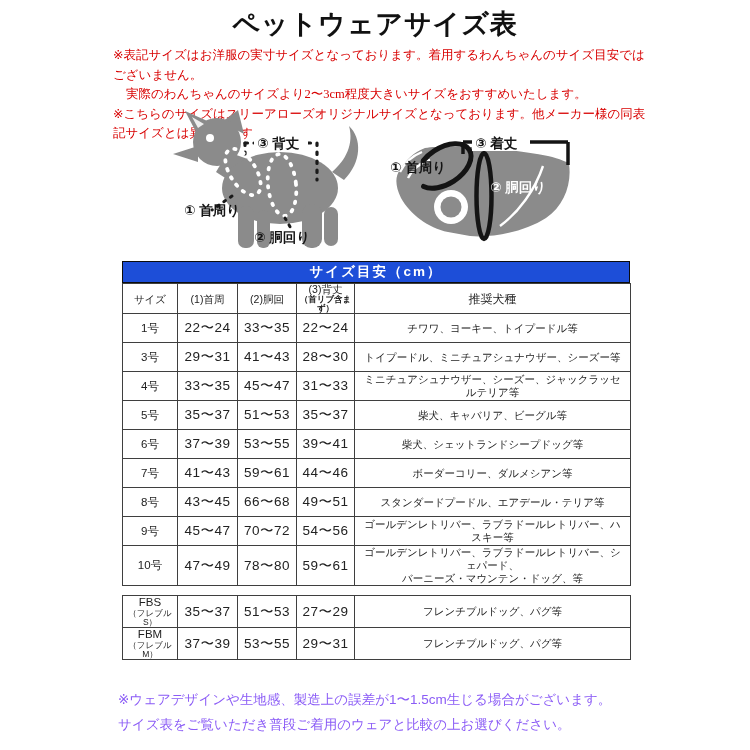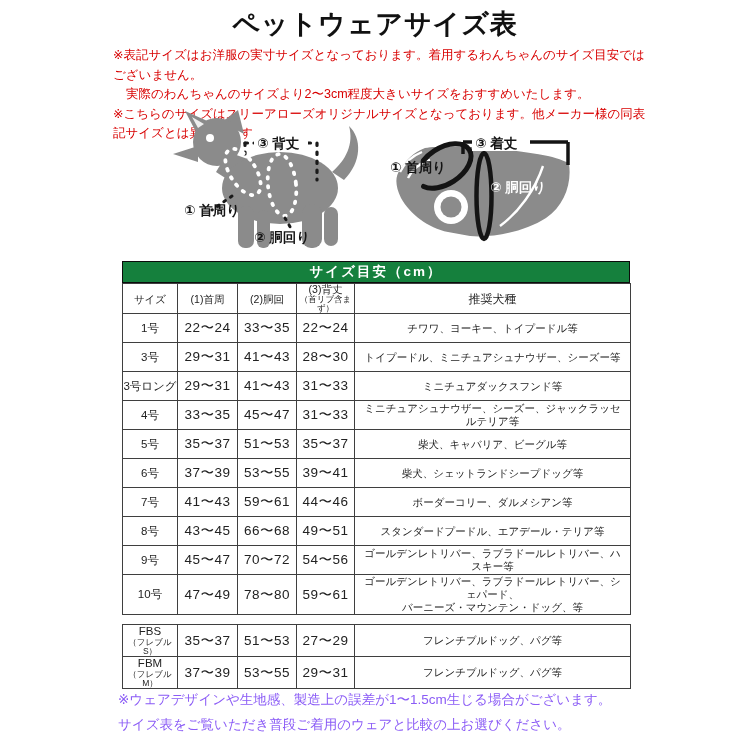--- a/index.html
+++ b/index.html
@@ -5,35 +5,35 @@
   html,body{margin:0;padding:0;background:#fff;}
   body{width:750px;height:750px;position:relative;overflow:hidden;
        font-family:"Liberation Sans","DejaVu Sans",sans-serif;color:#222;}
   .canvas{position:absolute;left:0;top:0;width:750px;height:750px;background:#fff;}
 
   .title{position:absolute;top:6px;left:0;width:750px;text-align:center;
          font-size:27px;font-weight:bold;color:#111;letter-spacing:1px;margin:0;}
 
   .notes{position:absolute;left:113px;top:46px;width:540px;
          font-size:12.5px;line-height:19.5px;color:#d80000;}
-  .notes .indent{padding-left:13px;}
+  .notes .indent{padding-left:13px;font-family:Liberation Serif, serif;}
 
   .diag-left{position:absolute;left:158px;top:108px;}
   .diag-right{position:absolute;left:388px;top:110px;}
   .svg-label{font-size:13.5px;font-weight:bold;}
 
   .tblwrap{position:absolute;left:122px;top:261px;width:508px;}
-  .tbar{height:22px;background:#15803d;color:#fff;display:flex;align-items:center;
+  .tbar{height:22px;background:#1d4ed8;color:#fff;display:flex;align-items:center;
         justify-content:center;font-size:13.5px;font-weight:bold;letter-spacing:2px;
         border:1px solid #0c0c0c;box-sizing:border-box;}
   table{width:508px;border-collapse:collapse;table-layout:fixed;}
   td,th{border:1px solid #3f3f3f;padding:0;text-align:center;vertical-align:middle;color:#222;}
   thead th{height:21px;font-size:10.5px;font-weight:normal;line-height:10px;}
   thead th.h-breeds{font-size:12px;}
-  thead th .sub{display:block;font-size:8.5px;line-height:9px;margin-top:1px;}
+  thead th .sub{display:block;font-size:8.5px;line-height:9px;margin-top:1px;font-weight:bold;}
   tbody td{height:28px;}
   tr.tall td{height:38px;}
   .c-size{font-size:11.5px;}
   .c-size .sub{display:block;font-size:8.5px;line-height:9px;margin-top:1px;}
   .c-num{font-size:13.5px;letter-spacing:.5px;}
   .c-breeds{font-size:10.5px;line-height:13px;padding:0 5px;white-space:pre-line;}
   .fbtbl{margin-top:9px;}
   .fbtbl td{height:28px;}
 
   .footer{position:absolute;left:118px;top:687px;width:560px;
@@ -140,27 +140,20 @@
             <td class="c-breeds">チワワ、ヨーキー、トイプードル等</td>
           </tr>
         <tr>
             <td class="c-size">3号</td>
             <td class="c-num">29〜31</td>
             <td class="c-num">41〜43</td>
             <td class="c-num">28〜30</td>
             <td class="c-breeds">トイプードル、ミニチュアシュナウザー、シーズー等</td>
           </tr>
         <tr>
-            <td class="c-size">3号ロング</td>
-            <td class="c-num">29〜31</td>
-            <td class="c-num">41〜43</td>
-            <td class="c-num">31〜33</td>
-            <td class="c-breeds">ミニチュアダックスフンド等</td>
-          </tr>
-        <tr>
             <td class="c-size">4号</td>
             <td class="c-num">33〜35</td>
             <td class="c-num">45〜47</td>
             <td class="c-num">31〜33</td>
             <td class="c-breeds">ミニチュアシュナウザー、シーズー、ジャックラッセルテリア等</td>
           </tr>
         <tr>
             <td class="c-size">5号</td>
             <td class="c-num">35〜37</td>
             <td class="c-num">51〜53</td>

